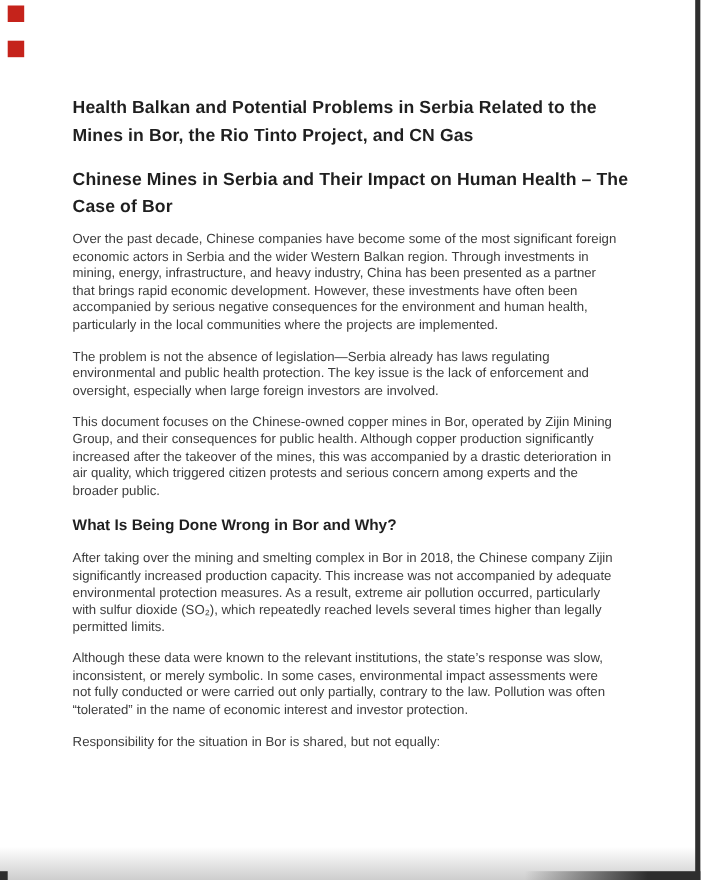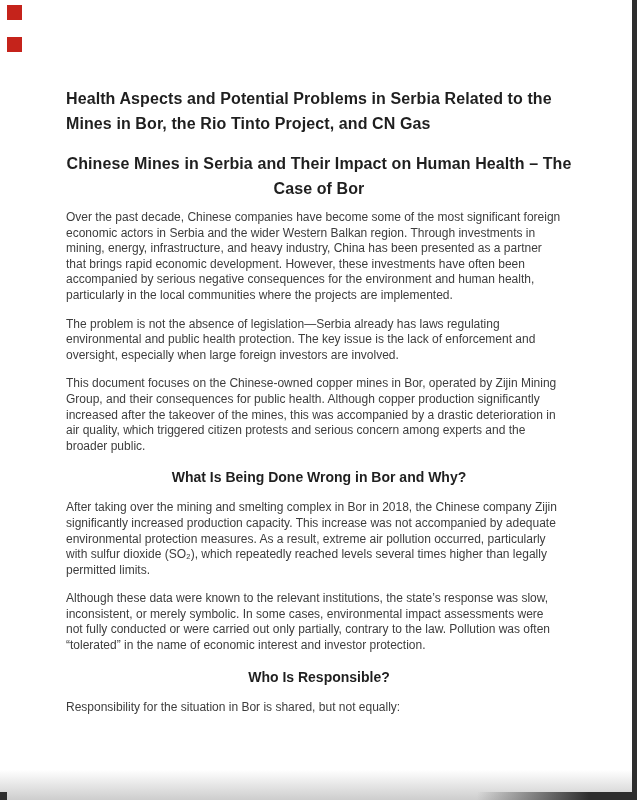--- a/index.html
+++ b/index.html
@@ -37,28 +37,27 @@
   }
   .content h1,
   .content h2 {
     font-size: 16px;
     line-height: 25px;
     font-weight: bold;
     color: var(--heading-text, #1f1f1f);
     margin: 0 0 15px 0;
     letter-spacing: 0.1px;
   }
-  .content h2 { margin: 0 0 9px 0; text-align: center; }
+  .content h2 { margin: 0 0 9px 0; }
   .content h3 {
     font-size: 14px;
     line-height: 19px;
     font-weight: bold;
     color: var(--heading-text, #1f1f1f);
     margin: 14px 0 13px 0;
-    text-align: center;
   }
   .content p {
     font-size: 12px;
     line-height: 15.6px;
     margin: 0 11px 13px 0;
   }
 
   
   .edge-right {
     position: absolute;
@@ -96,38 +95,37 @@
 </head>
 <body>
 
 <div class="canvas">
 
   <div class="marker marker-1"></div>
   <div class="marker marker-2"></div>
 
   <div class="content">
 
-    <h1>Health Aspects and Potential Problems in Serbia Related to the Mines in Bor, the Rio Tinto Project, and CN Gas</h1>
+    <h1>Health Balkan and Potential Problems in Serbia Related to the Mines in Bor, the Rio Tinto Project, and CN Gas</h1>
 
     <h2>Chinese Mines in Serbia and Their Impact on Human Health – The Case of Bor</h2>
 
     <p>Over the past decade, Chinese companies have become some of the most significant foreign economic actors in Serbia and the wider Western Balkan region. Through investments in mining, energy, infrastructure, and heavy industry, China has been presented as a partner that brings rapid economic development. However, these investments have often been accompanied by serious negative consequences for the environment and human health, particularly in the local communities where the projects are implemented.</p>
 
     <p>The problem is not the absence of legislation—Serbia already has laws regulating environmental and public health protection. The key issue is the lack of enforcement and oversight, especially when large foreign investors are involved.</p>
 
     <p>This document focuses on the Chinese-owned copper mines in Bor, operated by Zijin Mining Group, and their consequences for public health. Although copper production significantly increased after the takeover of the mines, this was accompanied by a drastic deterioration in air quality, which triggered citizen protests and serious concern among experts and the broader public.</p>
 
     <h3>What Is Being Done Wrong in Bor and Why?</h3>
 
     <p>After taking over the mining and smelting complex in Bor in 2018, the Chinese company Zijin significantly increased production capacity. This increase was not accompanied by adequate environmental protection measures. As a result, extreme air pollution occurred, particularly with sulfur dioxide (SO₂), which repeatedly reached levels several times higher than legally permitted limits.</p>
 
     <p>Although these data were known to the relevant institutions, the state’s response was slow, inconsistent, or merely symbolic. In some cases, environmental impact assessments were not fully conducted or were carried out only partially, contrary to the law. Pollution was often “tolerated” in the name of economic interest and investor protection.</p>
 
 
-    <h3>Who Is Responsible?</h3>
 
     <p>Responsibility for the situation in Bor is shared, but not equally:</p>
 
   </div>
 
   <div class="shadow-bottom"></div>
   <div class="edge-right"></div>
   <div class="edge-bottom-right"></div>
   <div class="corner-bottom-left"></div>
 

